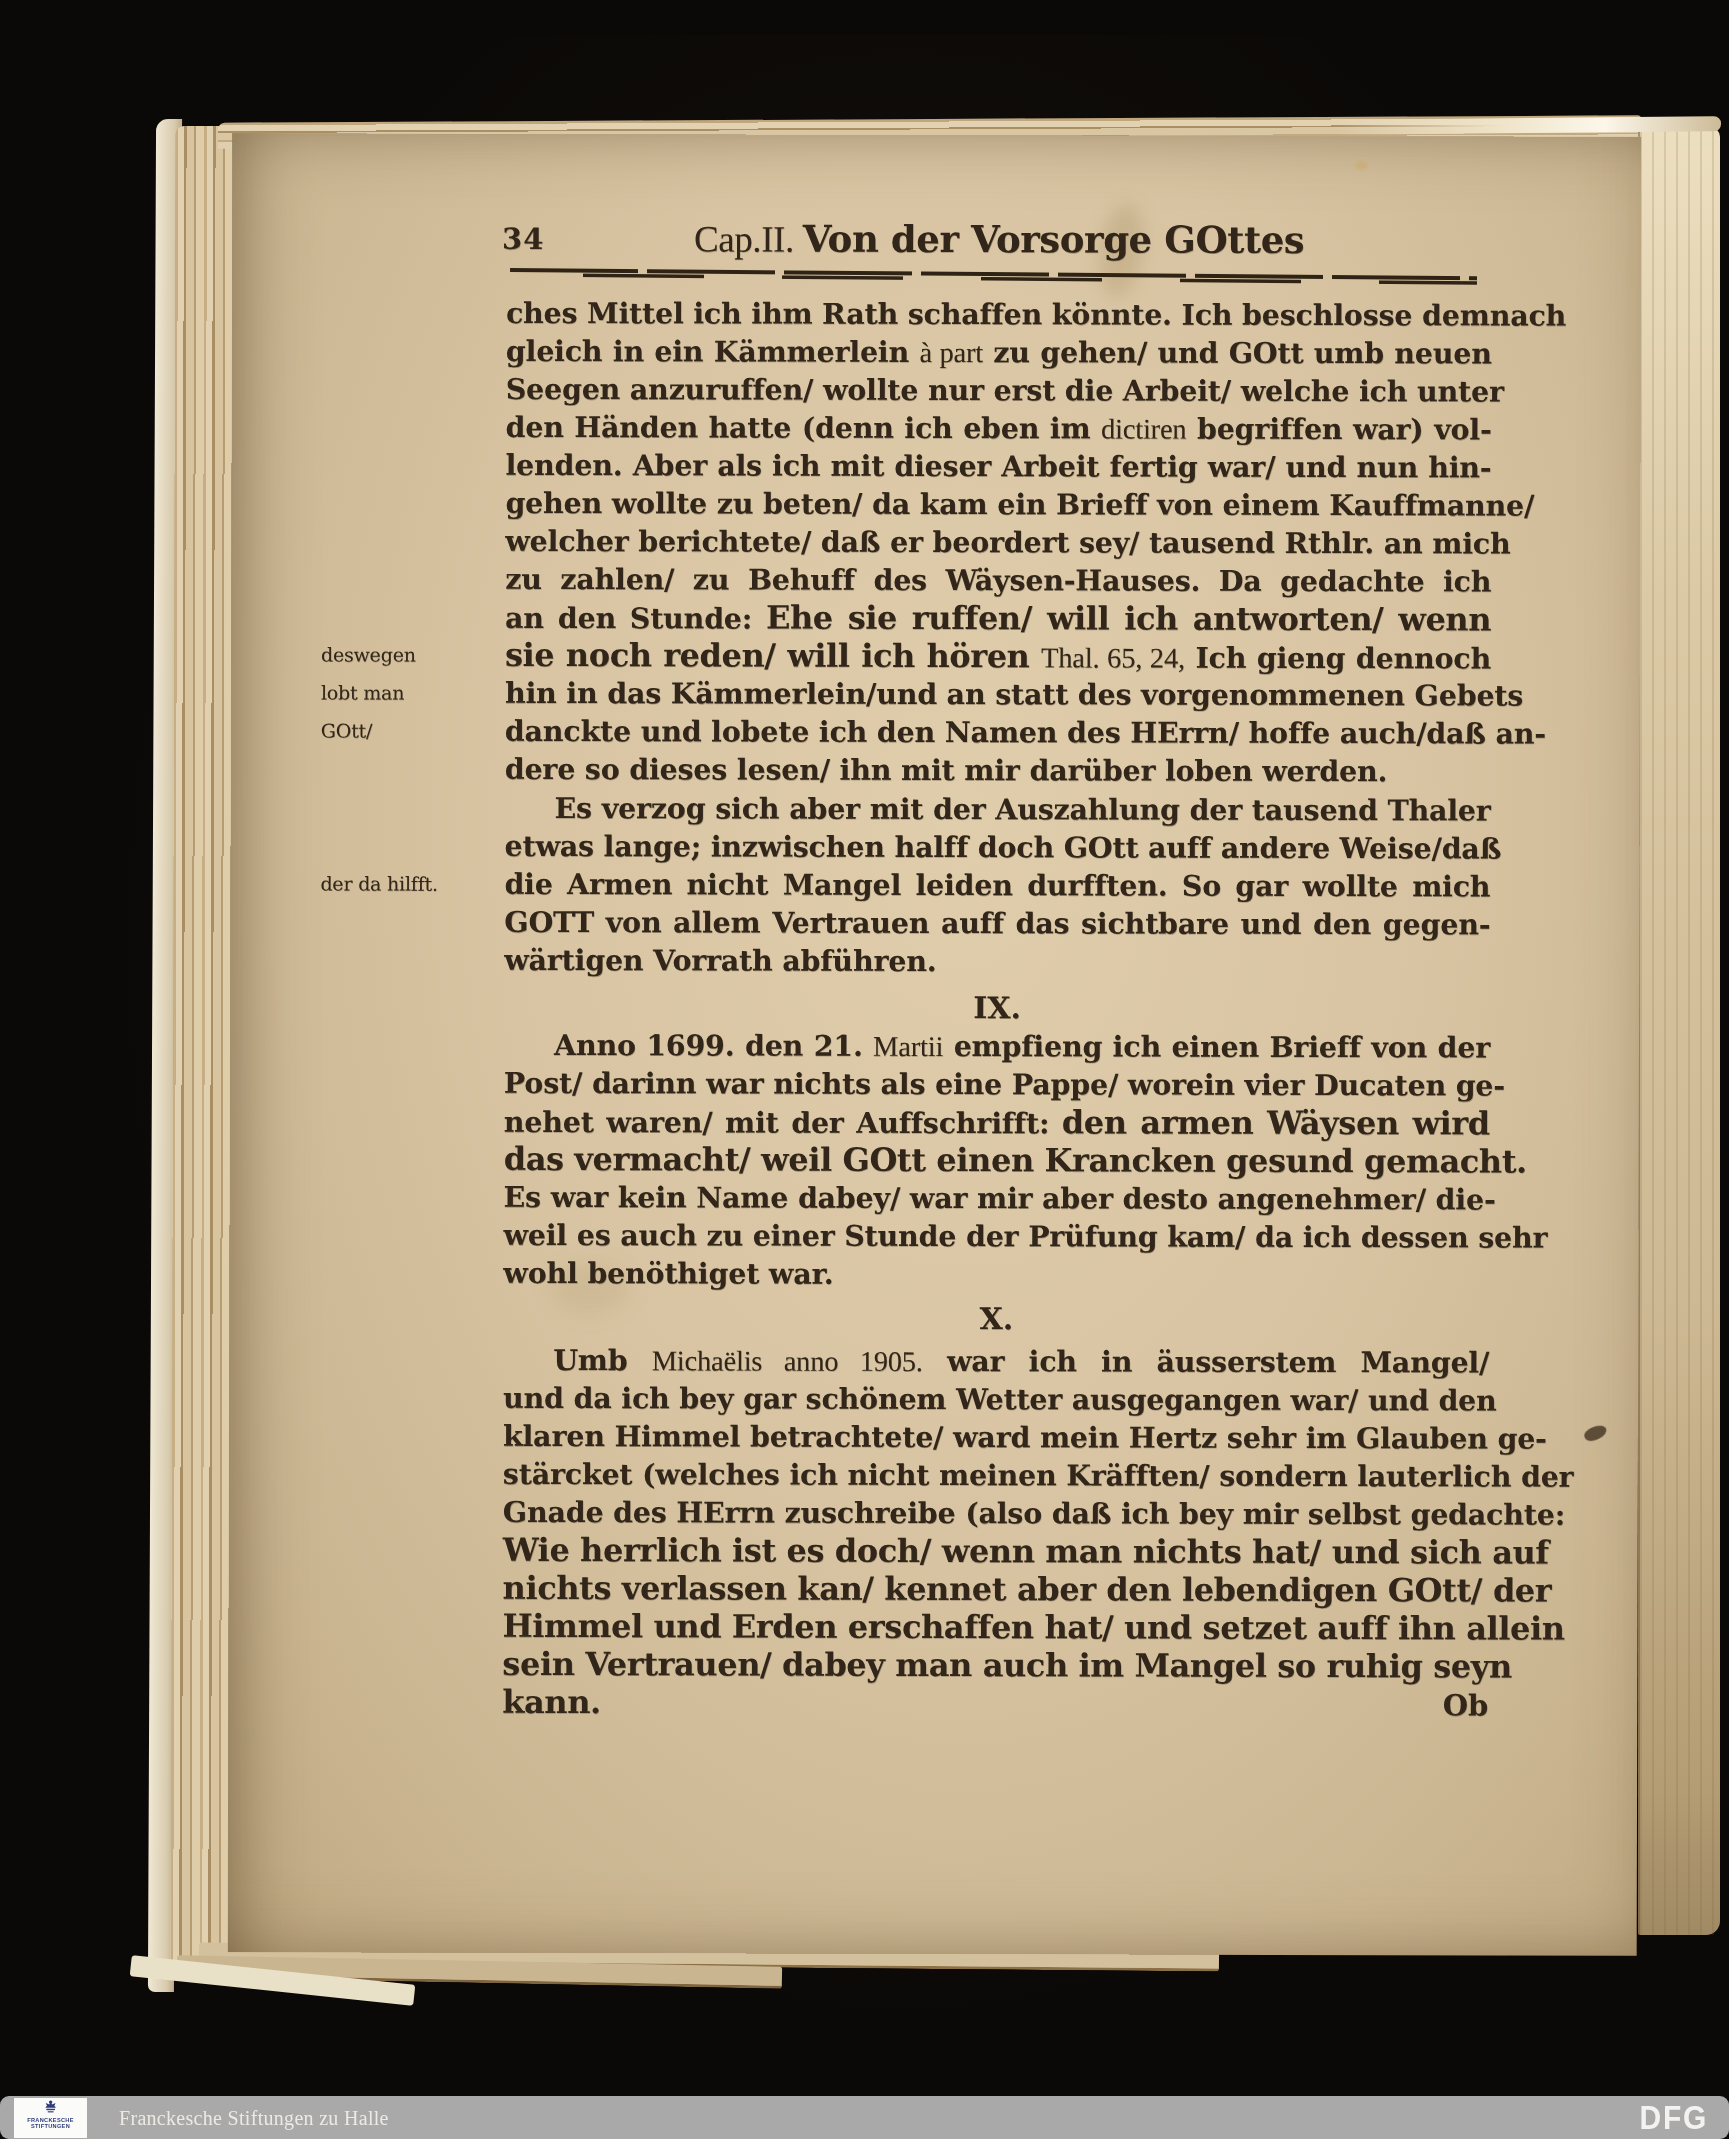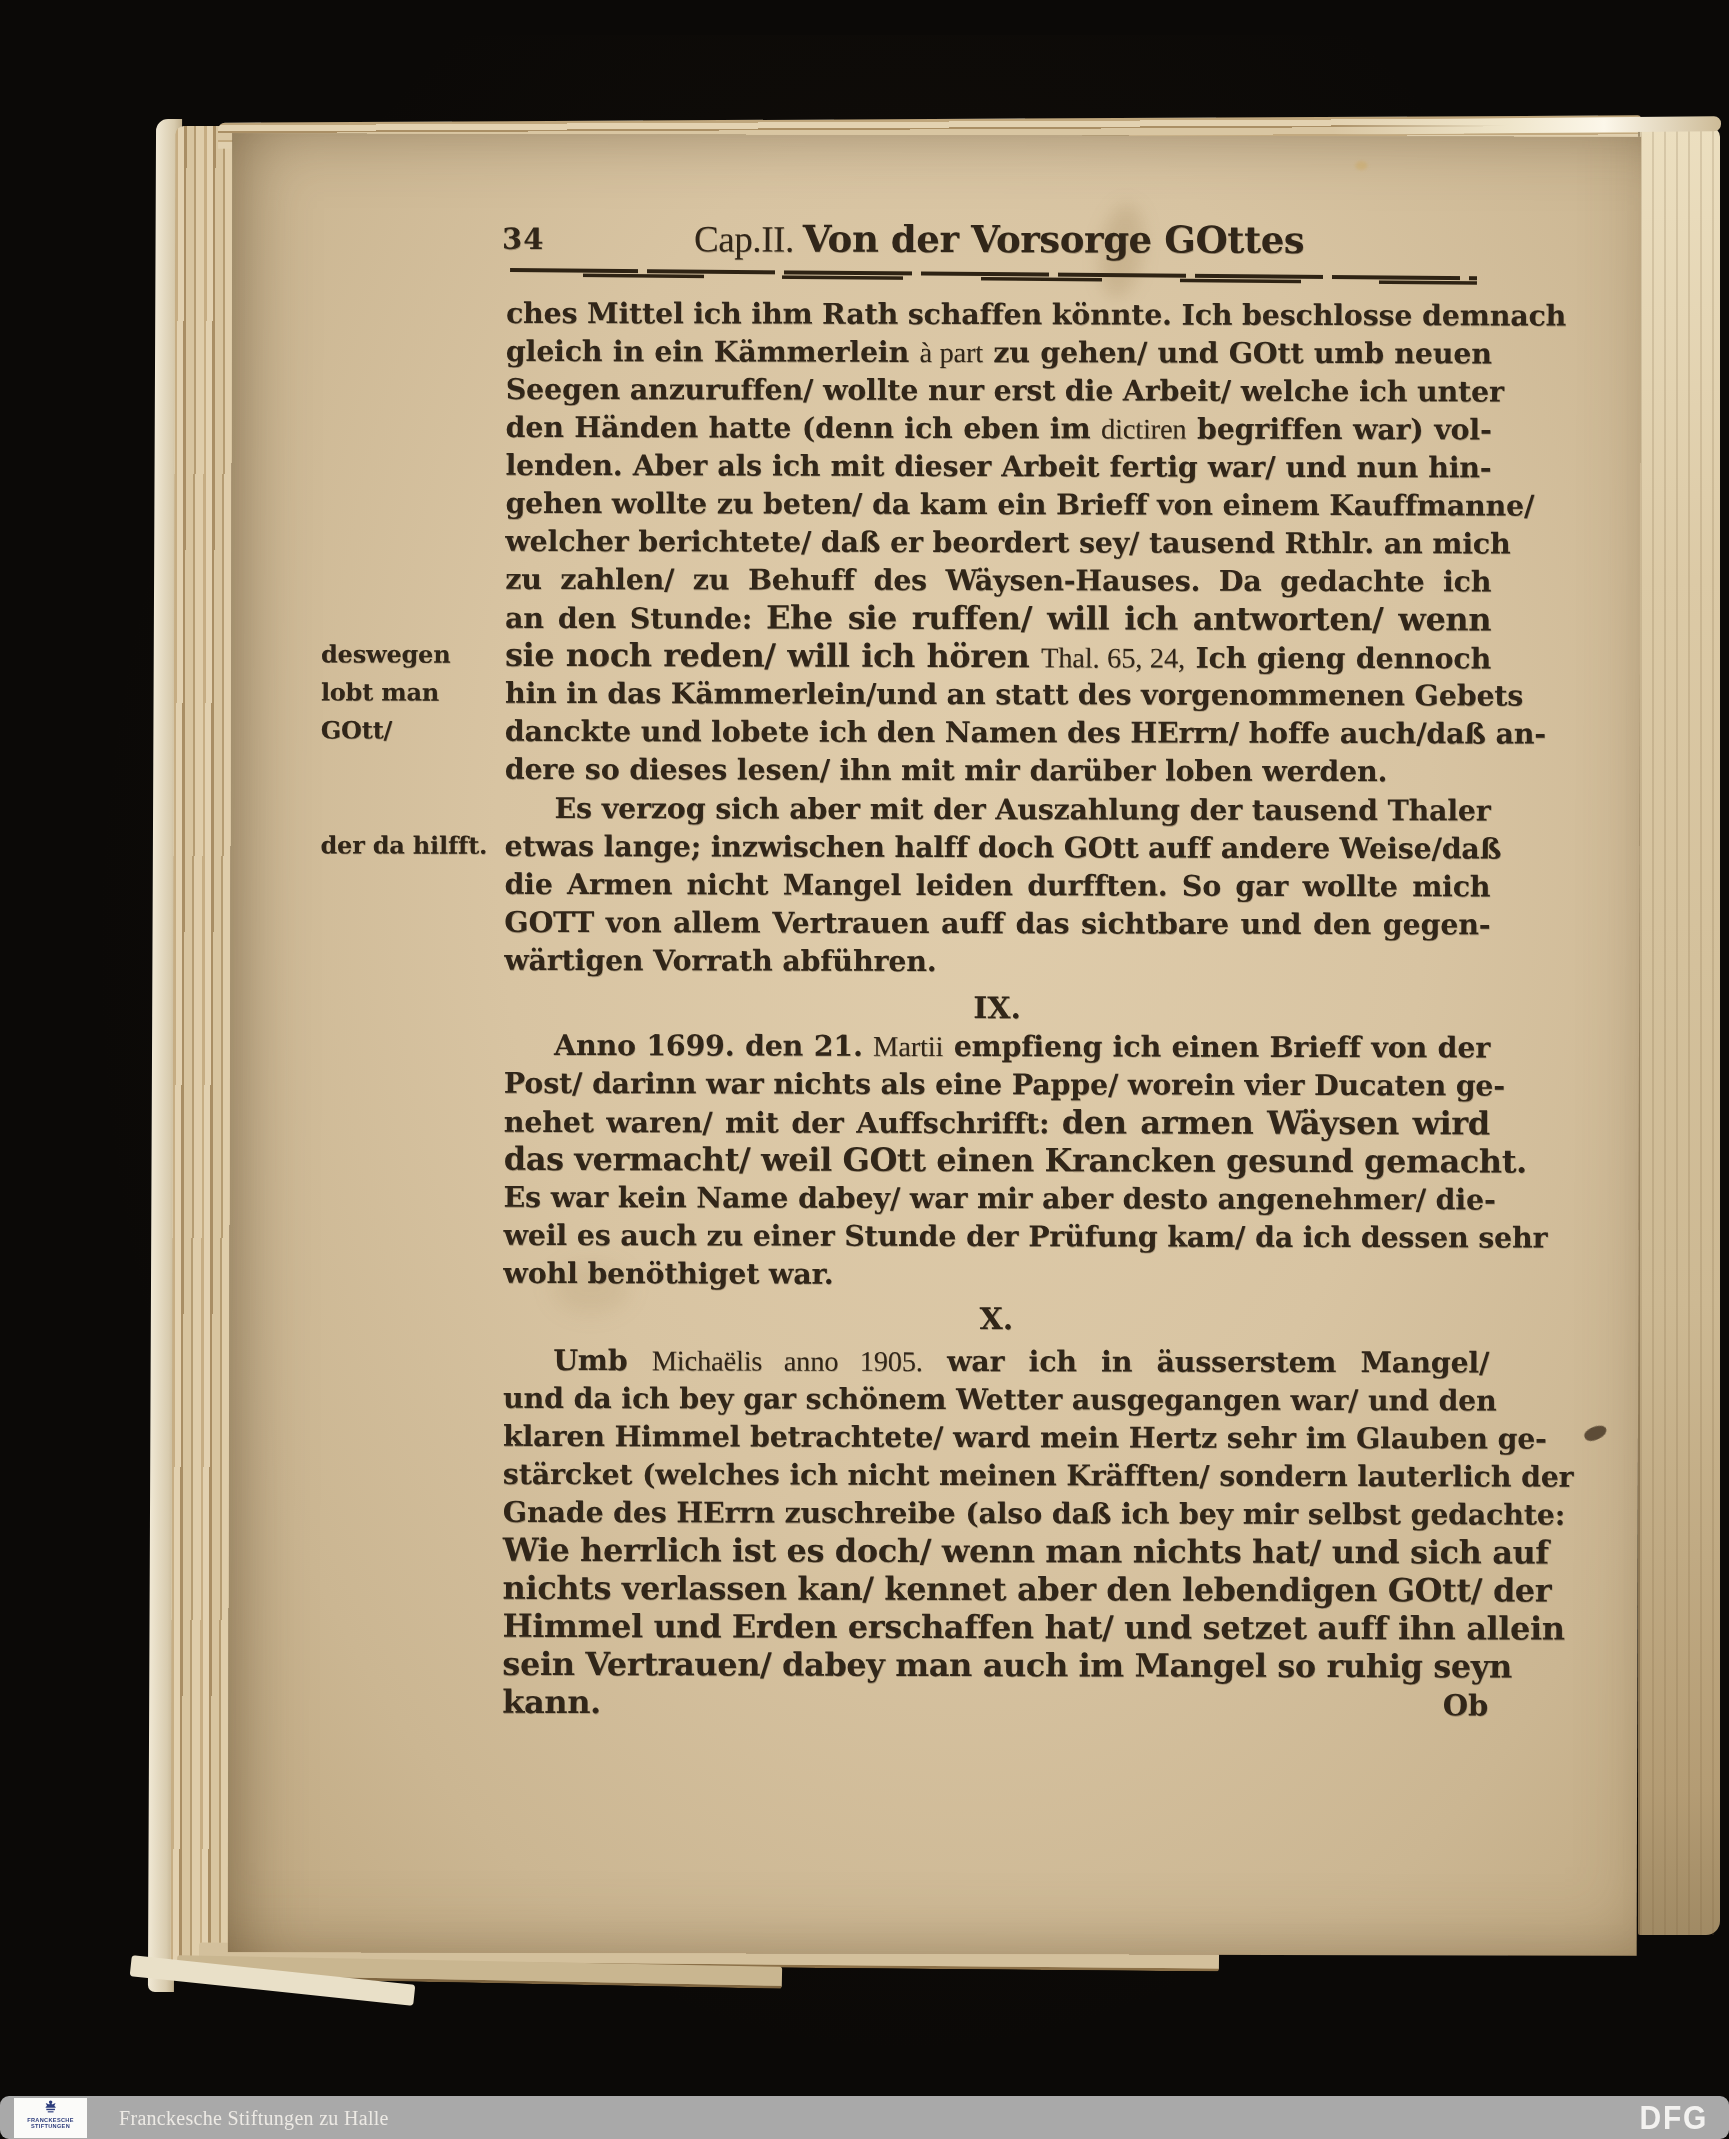--- a/index.html
+++ b/index.html
@@ -66,22 +66,22 @@
   .line{height:38px;line-height:38px;font-size:28.5px;letter-spacing:-0.2px;
        text-align:justify;text-align-last:justify;white-space:nowrap;
        text-shadow:0.5px 0.8px 0.6px rgba(48,34,16,.3);}
   .line.nofill{text-align-last:left;}
   .line.center{text-align:center;text-align-last:center;white-space:normal;}
   .line.indent{padding-left:50px;}
   .seg-em{font-size:32px;font-weight:700;letter-spacing:-0.4px;}
   .seg-roman{font-family:"Liberation Serif",serif;font-weight:400;text-align:right;}
   .sect{position:absolute;left:274px;width:986px;height:38px;line-height:36px;text-align:center;
        font-size:30px;font-weight:700;text-shadow:0.5px 0.8px 0.6px rgba(48,34,16,.3);}
-  .margin-note{position:absolute;left:90px;width:183px;font-size:24px;line-height:38px;
-       font-weight:700;white-space:pre-line;letter-spacing:-0.2px;
+  .margin-note{position:absolute;left:90px;width:183px;font-size:19px;line-height:38px;
+       font-weight:400;white-space:pre-line;letter-spacing:-0.2px;
        text-shadow:0.4px 0.7px 0.5px rgba(48,34,16,.3);}
   .catchword{position:absolute;left:274px;top:1550px;width:986px;height:38px;line-height:38px;
        text-align:right;font-size:29px;font-weight:700;text-shadow:0.5px 0.8px 0.6px rgba(48,34,16,.3);}
 
   
   .footer-bar{position:absolute;left:0;top:2096px;width:1729px;height:43px;background:#a9a9a9;border-radius:9px;}
   .logo-box{position:absolute;left:14px;top:1.7px;width:73px;height:40px;background:#fbfbf9;
        text-align:center;overflow:hidden;}
   .logo-box svg{display:block;margin:1.7px auto 0;}
   .logo-line{font-family:"Liberation Sans",sans-serif;font-size:5.6px;line-height:6.5px;
@@ -116,21 +116,21 @@
     <div class="text-layer">
       <div class="pageno">34</div>
       <div class="running-title">
           <div class="line nofill center"><span class="seg-roman">Cap.II. </span><span>Von der Vorsorge GOttes</span></div>
         </div>
       <div class="rule"></div>
 
       <div class="margin-note" style="top:502px">deswegen
 lobt man
 GOtt/</div>
-      <div class="margin-note" style="top:693px">der da hilfft.</div>
+      <div class="margin-note" style="top:731px">der da hilfft.</div>
 
       <div class="para" style="top:160px">
           <div class="line"><span>ches Mittel ich ihm Rath schaffen könnte. Ich beschlosse demnach</span></div>
           <div class="line"><span>gleich in ein Kämmerlein </span><span class="seg-roman">à part</span><span> zu gehen/ und GOtt umb neuen</span></div>
           <div class="line"><span>Seegen anzuruffen/ wollte nur erst die Arbeit/ welche ich unter</span></div>
           <div class="line"><span>den Händen hatte (denn ich eben im </span><span class="seg-roman">dictiren</span><span> begriffen war) vol-</span></div>
           <div class="line"><span>lenden. Aber als ich mit dieser Arbeit fertig war/ und nun hin-</span></div>
           <div class="line"><span>gehen wollte zu beten/ da kam ein Brieff von einem Kauffmanne/</span></div>
           <div class="line"><span>welcher berichtete/ daß er beordert sey/ tausend Rthlr. an mich</span></div>
           <div class="line"><span>zu zahlen/ zu Behuff des Wäysen-Hauses. Da gedachte ich</span></div>

